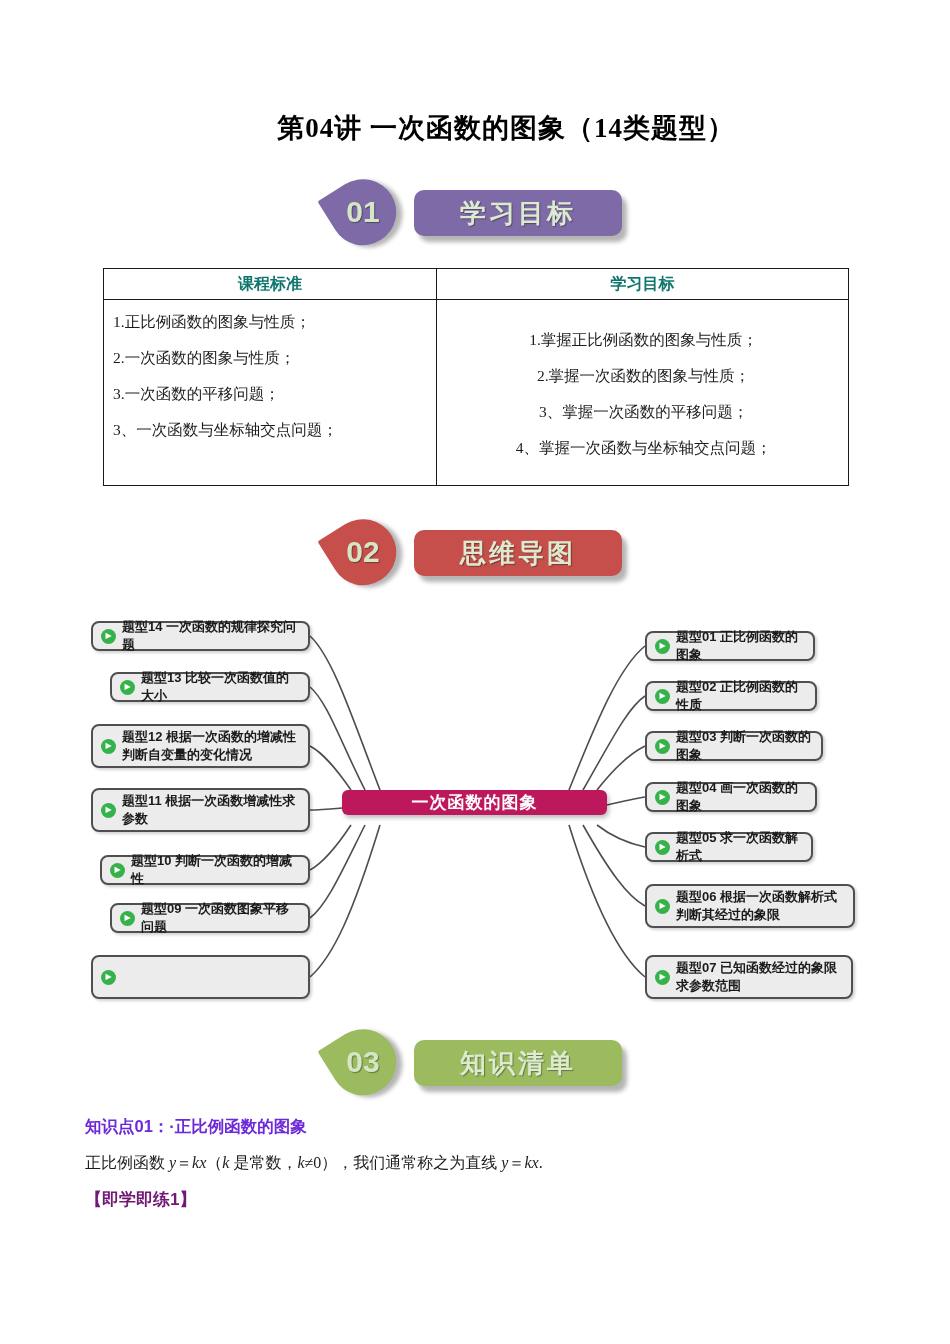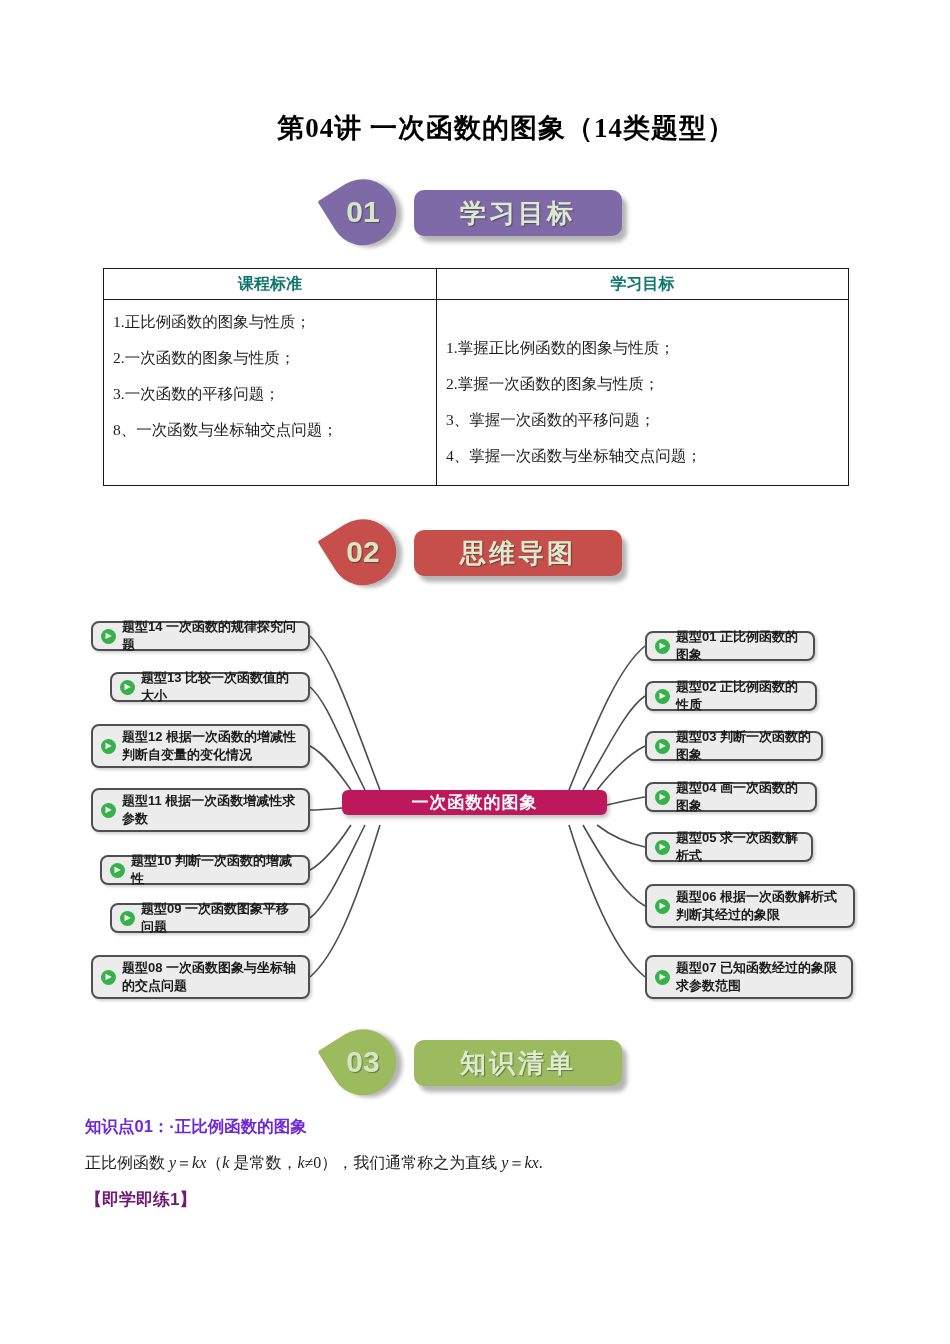--- a/index.html
+++ b/index.html
@@ -46,21 +46,21 @@
     left:103px;top:268px;width:745px;height:218px;
     border:1px solid #1a1a1a;border-collapse:collapse;table-layout:fixed;
   }
   .obj-table th,.obj-table td{border:1px solid #1a1a1a;vertical-align:top;}
   .obj-table th{
     height:28px;font-size:16px;font-weight:700;text-align:center;vertical-align:middle;color:#0f766e;
   }
   .col-left{width:333px;}
   .col-right{width:412px;}
   .cell-list{padding:10px 6px 0 8px;}
-  .cell-list.shifted{padding-top:36px;}
+  .cell-list.shifted{padding-top:28px;text-align:center;}
   .cell-list div{font-size:15.5px;line-height:22px;margin-bottom:14px;color:#1c1c1c;}
 
   
   .mindmap{left:85px;top:615px;width:780px;height:400px;}
   .mindmap svg{position:absolute;left:0;top:0;}
   .mm-node{
     position:absolute;box-sizing:border-box;
     background:#ececec;border:2px solid #4f4f4f;border-radius:8px;
     display:flex;align-items:center;gap:6px;padding:2px 8px;
     font-family:"Liberation Sans","DejaVu Sans",sans-serif;
@@ -130,21 +130,21 @@
       <tr>
     <th>课程标准</th>
     <th>学习目标</th>
   </tr>
   <tr>
     <td>
       <div class="cell-list">
         <div>1.正比例函数的图象与性质；</div>
         <div>2.一次函数的图象与性质；</div>
         <div>3.一次函数的平移问题；</div>
-        <div>8、一次函数与坐标轴交点问题；</div>
+        <div>3、一次函数与坐标轴交点问题；</div>
       </div>
     </td>
     <td>
       <div class="cell-list shifted">
         <div>1.掌握正比例函数的图象与性质；</div>
         <div>2.掌握一次函数的图象与性质；</div>
         <div>3、掌握一次函数的平移问题；</div>
         <div>4、掌握一次函数与坐标轴交点问题；</div>
       </div>
     </td>
@@ -200,21 +200,20 @@
   <div class="mm-node n10">
     <span class="topic-icon">▶</span>
     <span>题型10 判断一次函数的增减性</span>
   </div>
   <div class="mm-node n09">
     <span class="topic-icon">▶</span>
     <span>题型09 一次函数图象平移问题</span>
   </div>
   <div class="mm-node n08">
     <span class="topic-icon">▶</span>
-    <span>题型08 一次函数图象与坐标轴的交点问题</span>
   </div>
 
   <div class="mm-node n01">
     <span class="topic-icon">▶</span>
     <span>题型01 正比例函数的图象</span>
   </div>
   <div class="mm-node n02">
     <span class="topic-icon">▶</span>
     <span>题型02 正比例函数的性质</span>
   </div>

